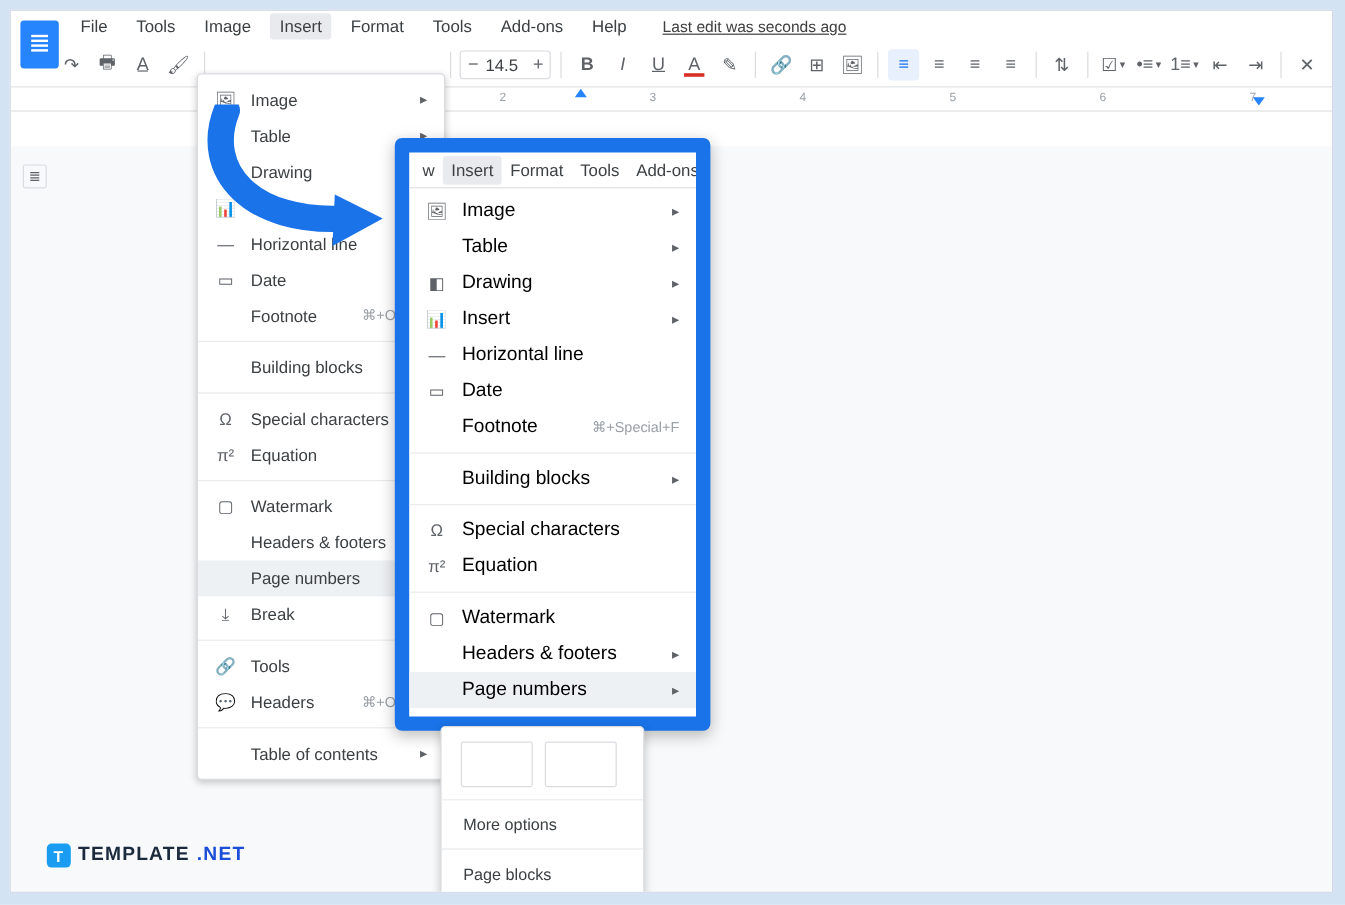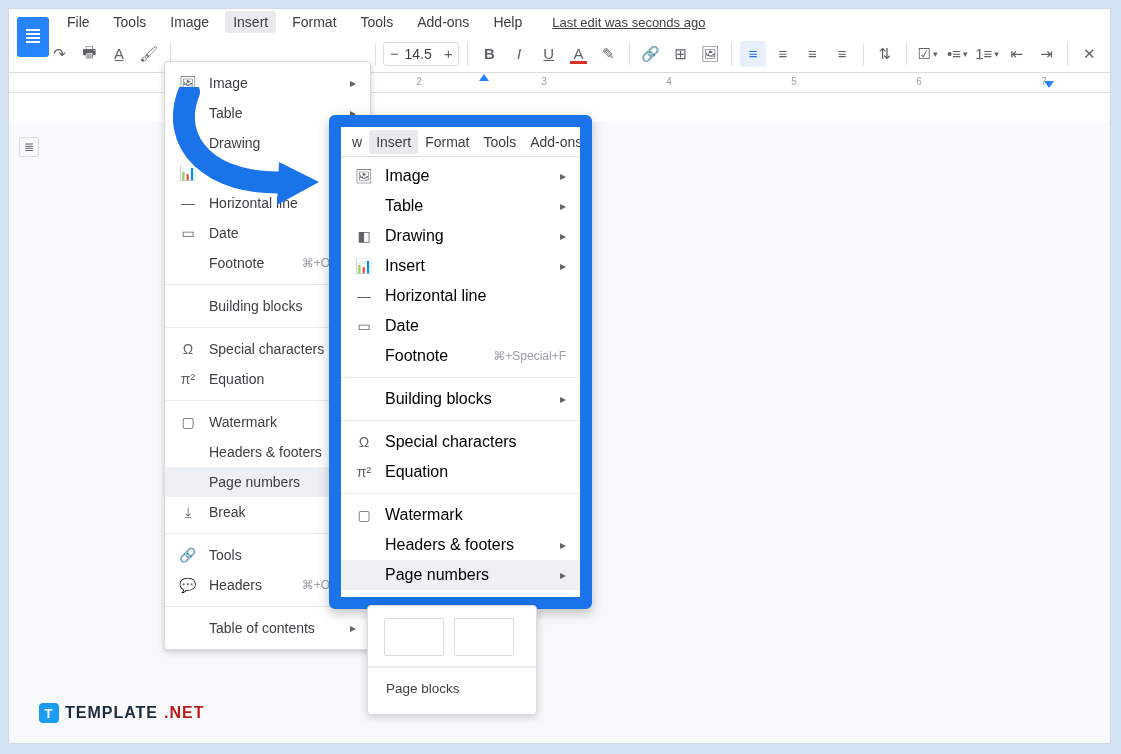--- a/index.html
+++ b/index.html
@@ -67,21 +67,21 @@
   .thumb-row { display:flex; gap:10px; padding:6px 16px 10px; }
   .thumb { width:60px; height:38px; border:1px solid #dadce0; border-radius:2px; }
   .sm-row { height:40px; display:flex; align-items:center; padding:0 18px; cursor:pointer; }
   .sm-div { height:1px; background:#e8eaed; }
 
   
   .big-arrow { position:absolute; left:150px; top:78px; width:160px; height:120px; pointer-events:none; }
 
   
   .brand { position:absolute; left:30px; bottom:20px; display:flex; align-items:center; gap:6px; font-weight:700; letter-spacing:1px; font-size:16px; color:#1b2a3d; }
-  .brand .net { color:#b91c1c; font-weight:600; }
+  .brand .net { color:#1d4ed8; font-weight:600; }
   .brand-logo { width:20px; height:20px; border-radius:4px; background:#1a9df0; display:flex; align-items:center; justify-content:center; color:#fff; font-weight:700; font-size:13px; }
 </style>
 </head>
 <body>
 
 <div class="app-frame">
 
   <div class="docs-logo"></div>
 
 
@@ -321,20 +321,23 @@
         </div>
     </div>
   </div>
 
   <div class="submenu">
     <div class="thumb-row">
       <div class="thumb"></div>
       <div class="thumb"></div>
     </div>
     <div class="sm-div"></div>
+    <div class="sm-row">
+        <span>More options</span>
+      </div>
     <div class="sm-div"></div>
     <div class="sm-row">
         <span>Page blocks</span>
       </div>
   </div>
 
   <svg class="big-arrow" viewBox="0 0 160 120">
     <path d="M30 5 C 10 55, 50 100, 130 95" stroke="#1a73e8" stroke-width="22" fill="none" stroke-linecap="round"></path>
     <polygon points="120,75 160,95 118,118" fill="#1a73e8"></polygon>
   </svg>

